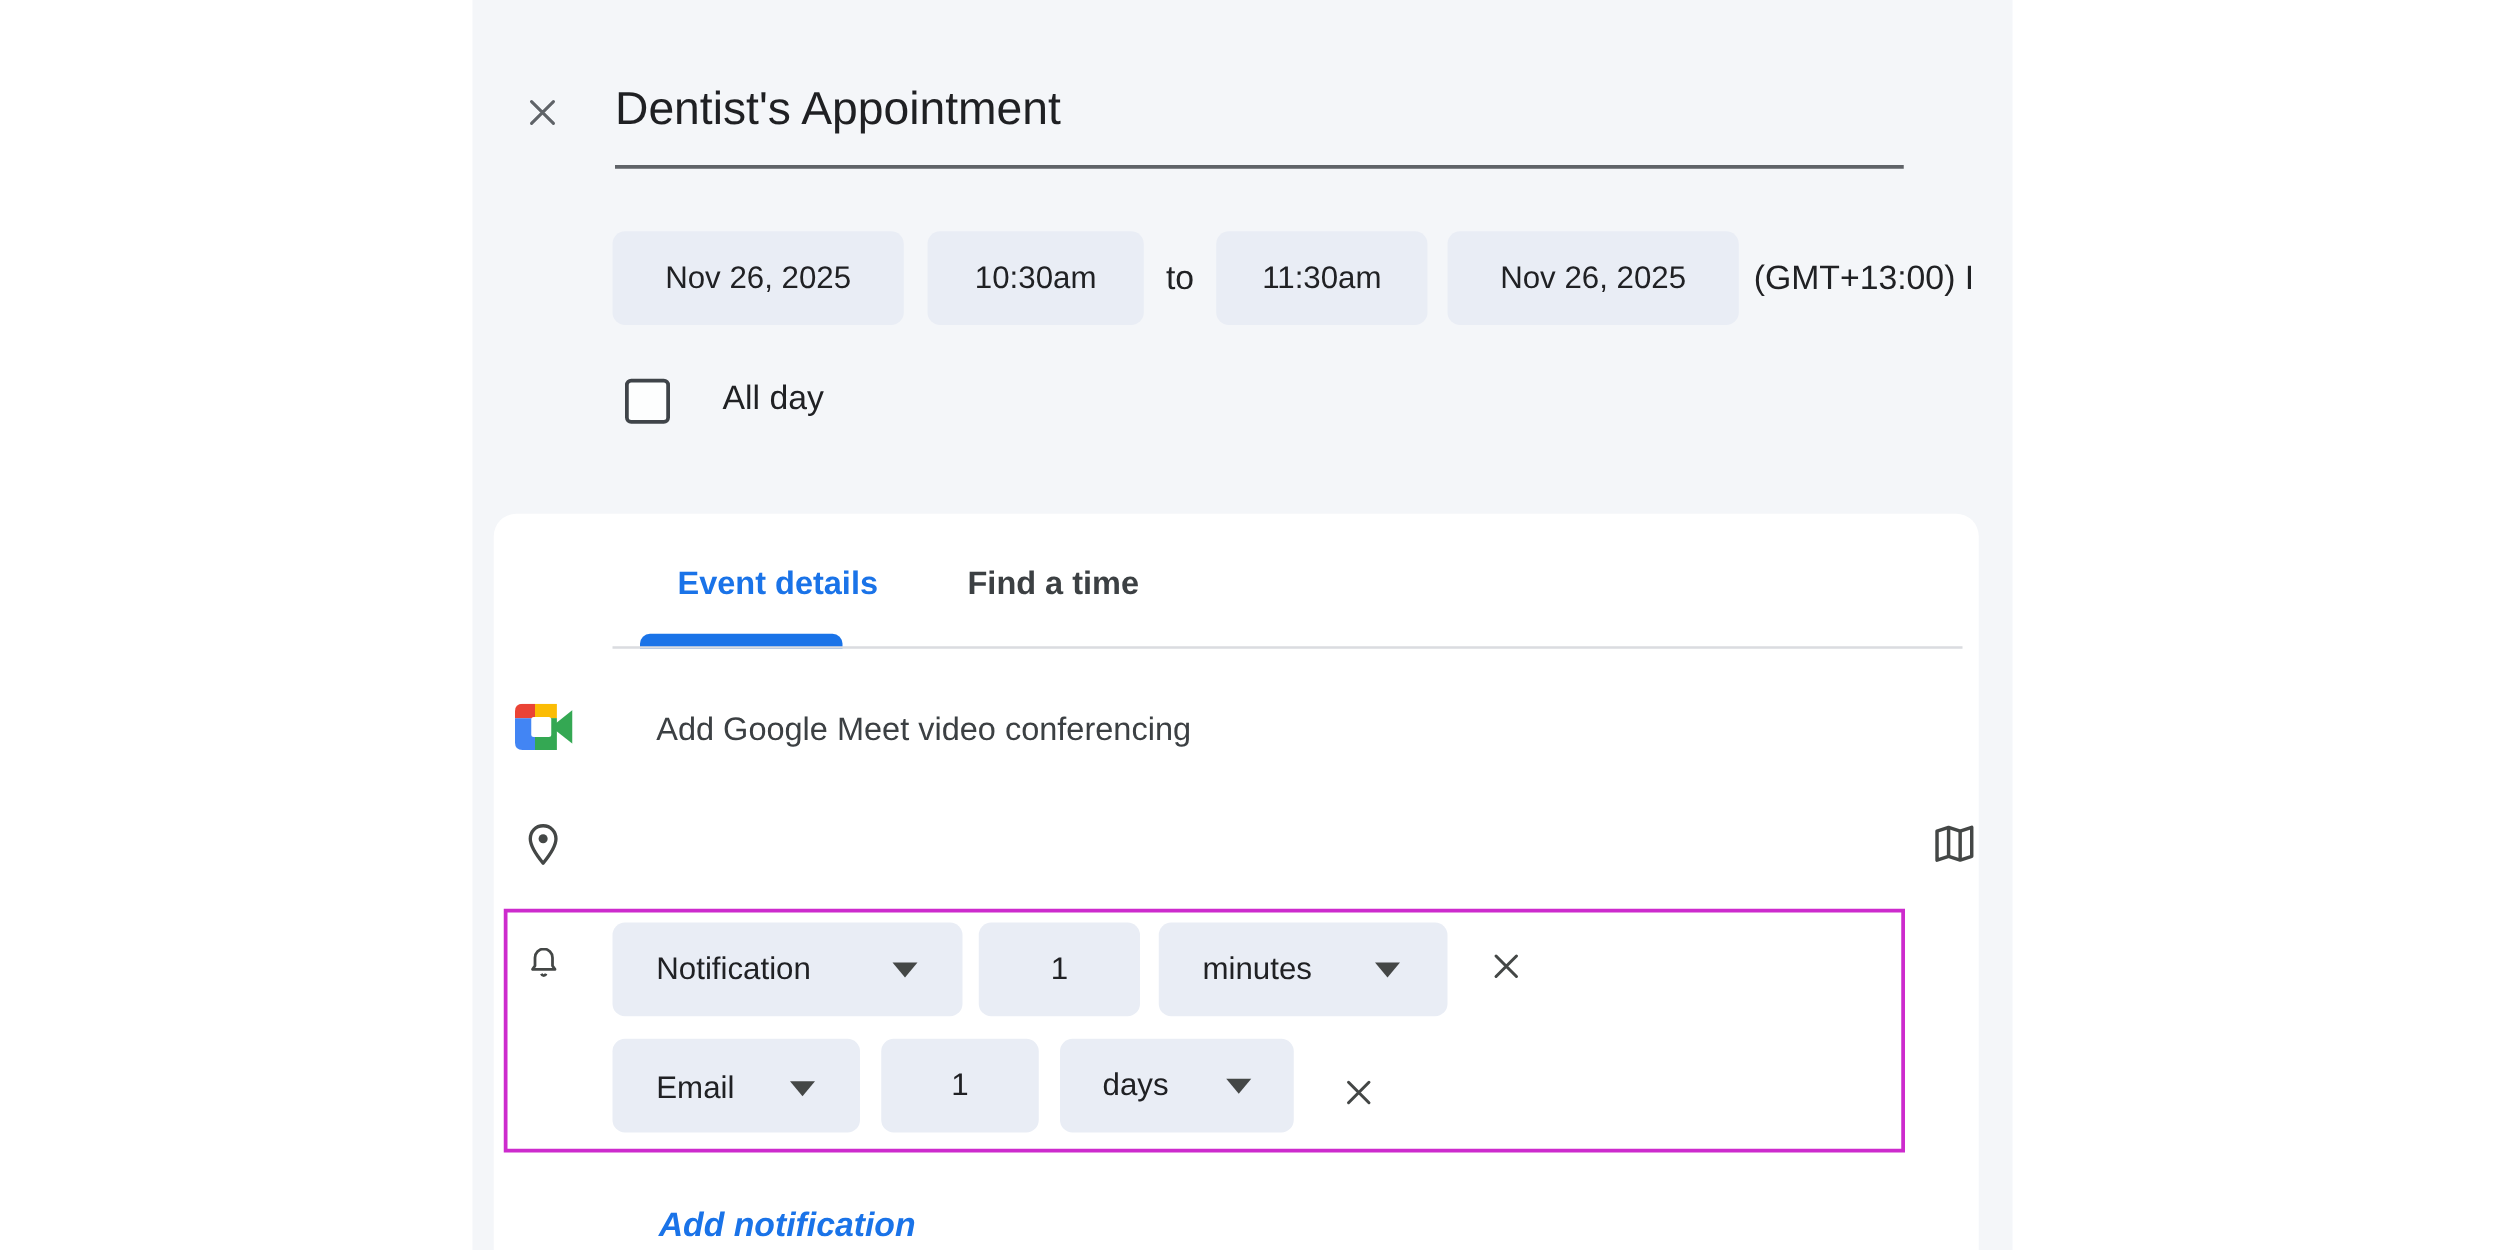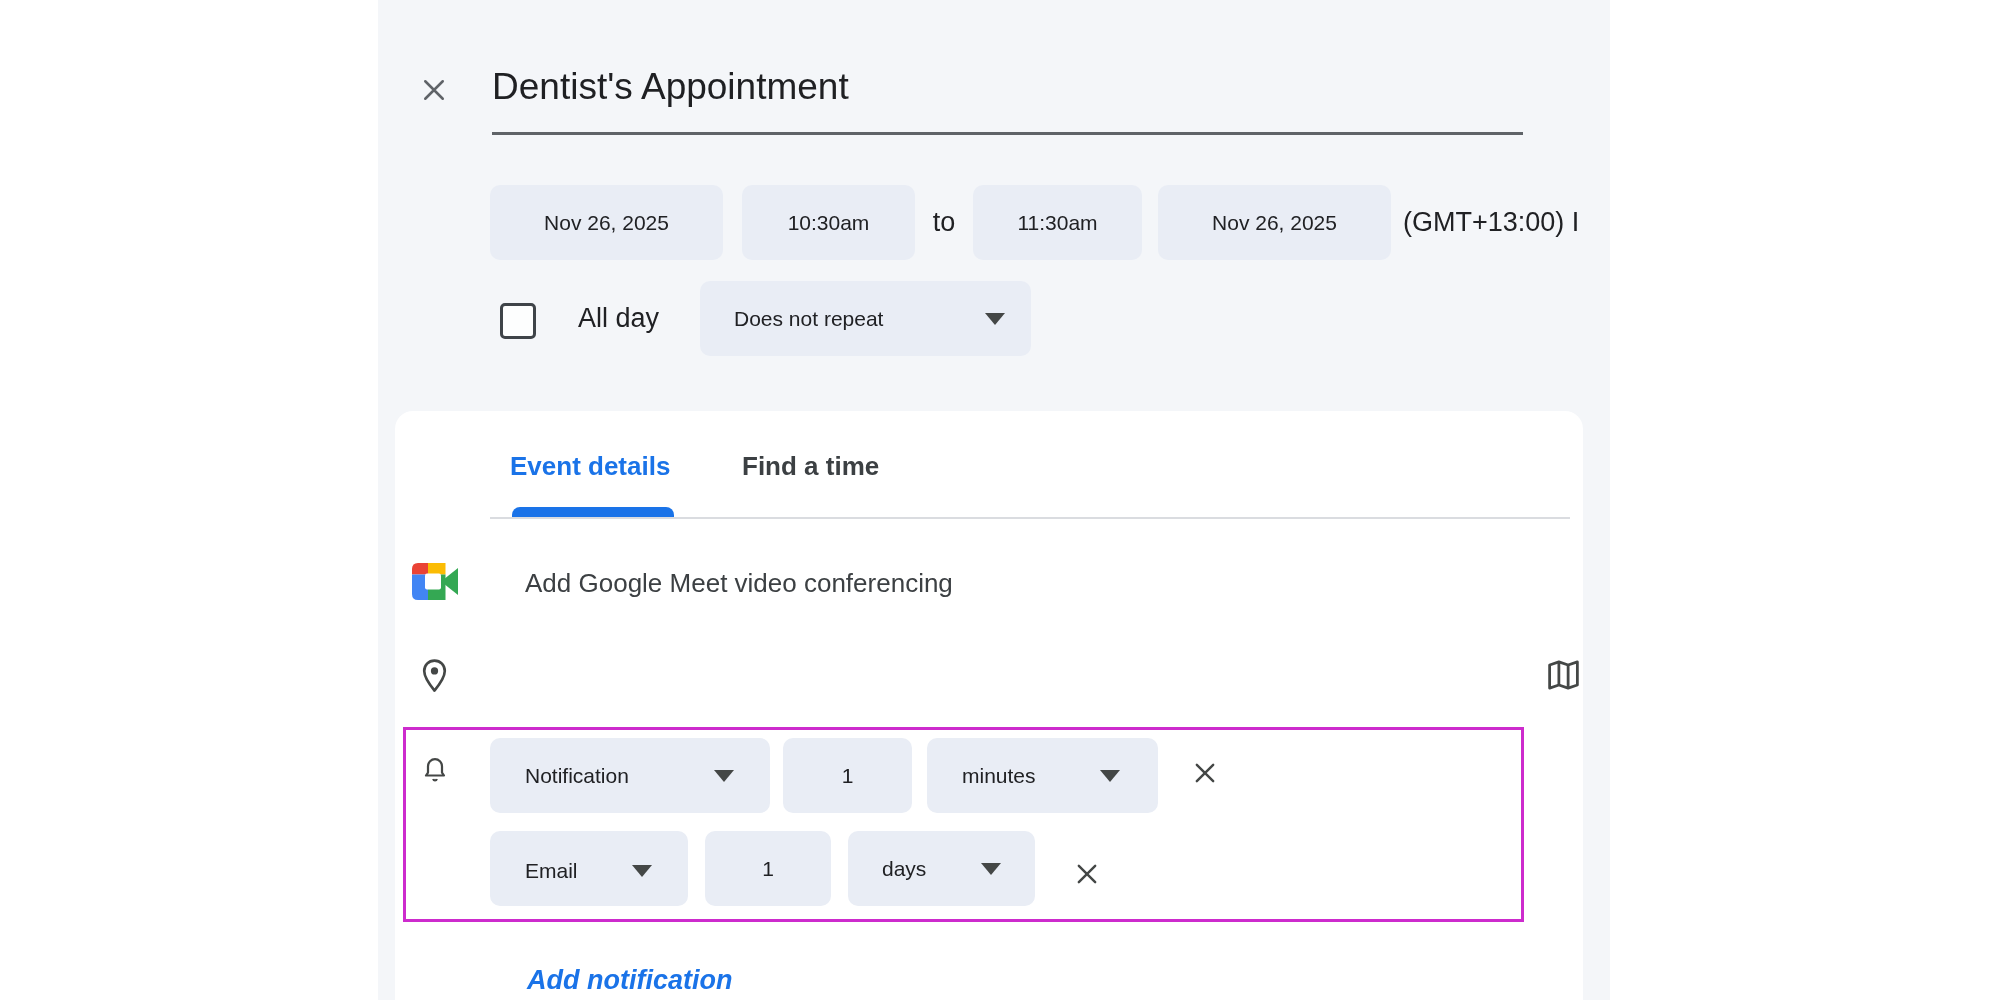--- a/index.html
+++ b/index.html
@@ -8,21 +8,21 @@
     position:relative; width:2000px; height:1000px; background:#ffffff;
     overflow:hidden; font-family:"Liberation Sans", sans-serif;
   }
   #page  { position:absolute; left:378px; top:0; width:1232px; height:1000px; background:#f4f6f9; }
   #card  { position:absolute; left:395px; top:411px; width:1188px; height:589px;
            background:#ffffff; border-radius:18px 18px 0 0; }
   .abs   { position:absolute; }
   .chip  {
     position:absolute; height:75px; background:#e9edf5; border-radius:10px;
     display:flex; align-items:center; justify-content:center;
-    font-size:21px; color:#202124; cursor:pointer;
+    font-size:25px; color:#202124; cursor:pointer;
   }
   .chip.dd { justify-content:space-between; }
   .dd-arrow {
     width:0; height:0; flex:0 0 auto;
     border-left:10px solid transparent; border-right:10px solid transparent;
     border-top:12px solid #444746;
   }
   .icon-btn { position:absolute; display:flex; align-items:center; justify-content:center;
               background:none; border:none; cursor:pointer; }
   .txt   { position:absolute; color:#202124; white-space:nowrap; }
@@ -30,21 +30,21 @@
   #title-rule { left:492px; top:132px; width:1031px; height:3px; background:#5f6368; }
   .row1-chip { top:185px; }
   #to-label { left:915px; top:185px; width:58px; height:75px; line-height:75px;
               text-align:center; font-size:27px; }
   #timezone { left:1403px; top:185px; height:75px; line-height:75px; font-size:27px; }
   #allday-checkbox { left:500px; top:303px; width:36px; height:36px; background:#fdfefe;
                      border:3px solid #3f4449; border-radius:5px; cursor:pointer; }
   #allday-label { left:578px; top:281px; height:75px; line-height:75px; font-size:27px; }
   .tab { position:absolute; top:450px; height:32px; line-height:32px; font-size:26px;
          font-weight:600; cursor:pointer; background:none; border:none;
-         font-family:"Liberation Sans", sans-serif; }
+         font-family:"Liberation Sans", sans-serif;margin-left:32px; }
   #tab-event-details { left:510px; color:#1a73e8; }
   #tab-find-time     { left:742px; color:#3c4043; }
   #tab-indicator { left:512px; top:507px; width:162px; height:12px; background:#1a73e8;
                    border-radius:8px 8px 0 0; }
   #tabs-divider  { left:490px; top:517px; width:1080px; height:2px; background:#dadce0; }
   #meet-label { left:525px; top:566px; height:34px; line-height:34px; font-size:26px;
                 color:#3c4043; cursor:pointer; }
   #location-field { left:490px; top:640px; width:1033px; height:78px;
                     justify-content:flex-start; padding-left:35px; }
   #notif-highlight { left:403px; top:727px; width:1121px; height:195px;
@@ -73,24 +73,20 @@
 
   <div class="chip row1-chip" style="left:490px;width:233px;">Nov 26, 2025</div>
   <div class="chip row1-chip" style="left:742px;width:173px;">10:30am</div>
   <div class="txt" id="to-label">to</div>
   <div class="chip row1-chip" style="left:973px;width:169px;">11:30am</div>
   <div class="chip row1-chip" style="left:1158px;width:233px;">Nov 26, 2025</div>
   <div class="txt" id="timezone">(GMT+13:00) I</div>
 
   <div class="abs" id="allday-checkbox"></div>
   <div class="txt" id="allday-label">All day</div>
-  <div class="chip dd" style="left:700px;top:281px;width:331px;padding:0 26px 0 34px;">
-    <span>Does not repeat</span>
-    <span class="dd-arrow"></span>
-  </div>
 
   <button class="tab" id="tab-event-details">Event details</button>
   <button class="tab" id="tab-find-time">Find a time</button>
   <div class="abs" id="tab-indicator"></div>
   <div class="abs" id="tabs-divider"></div>
 
   <div class="abs" style="left:412px;top:563px;width:46px;height:37px;">
     <svg width="46" height="37" viewBox="0 0 46 37">
       <path fill="#ea4335" d="M0 6 Q0 0 6 0 H16 V11.5 H0 Z"></path>
       <rect fill="#fbbc04" x="16" y="0" width="17.5" height="11.5"></rect>

